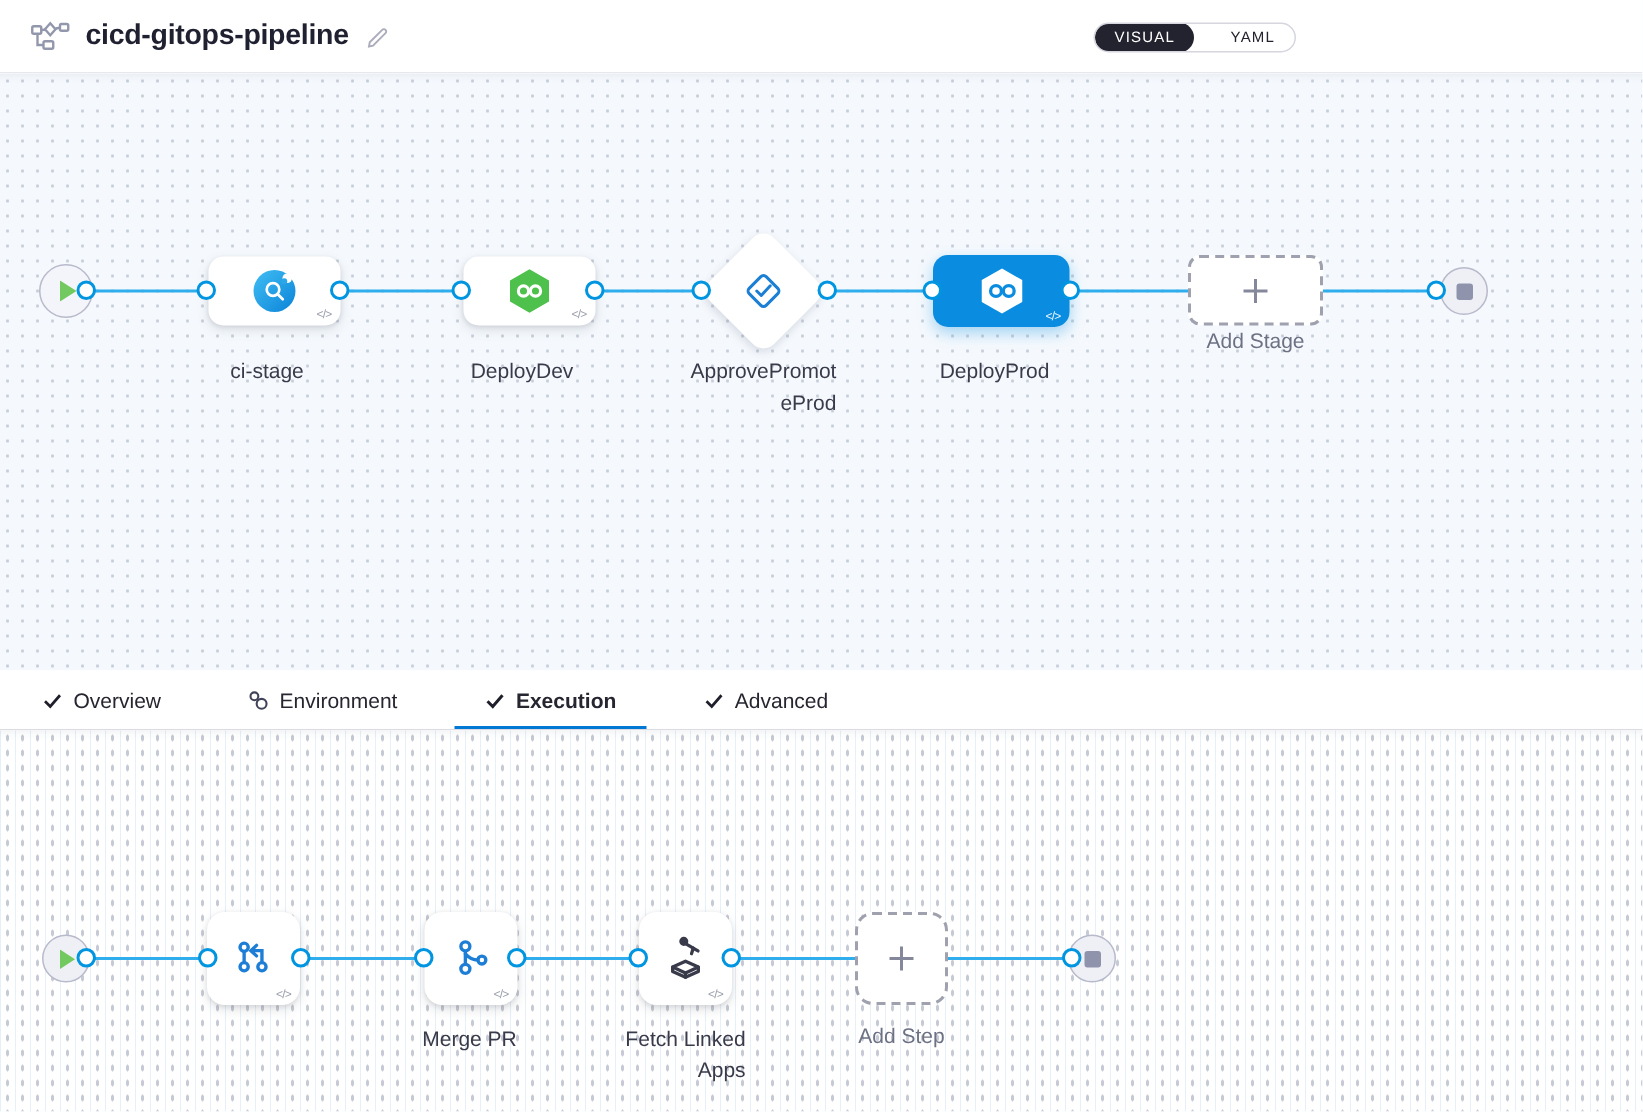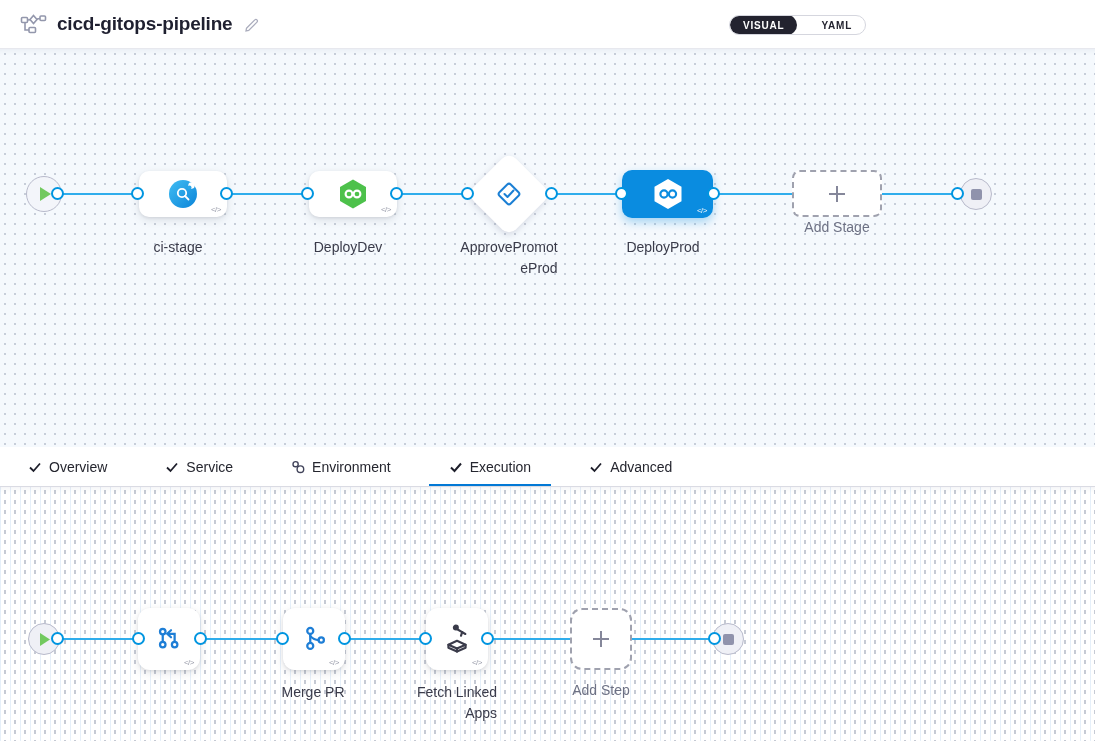--- a/index.html
+++ b/index.html
@@ -4,40 +4,40 @@
 <style>
   * { margin:0; padding:0; box-sizing:border-box; }
   html,body { width:1095px; height:741px; overflow:hidden; font-family:"Liberation Sans", sans-serif; background:#fff; }
 
   
   .header { position:relative; height:49px; background:#fff; border-bottom:1px solid #e7e8ee; display:flex; align-items:center; }
   .pipeline-icon { margin-left:20px; display:flex; }
   .page-title { margin-left:10px; font-size:19px; font-weight:bold; color:#1f2030; letter-spacing:-0.2px; }
   .edit-icon { margin-left:12px; display:flex; cursor:pointer; }
   .view-toggle { position:absolute; left:729px; top:15px; height:20px; display:flex; align-items:center; border:1px solid #d5d6de; border-radius:11px; background:#fff; overflow:hidden; }
-  .toggle-seg { height:20px; display:flex; align-items:center; padding:0 13px; font-size:10px; font-weight:bold; letter-spacing:0.8px; cursor:pointer; }
+  .toggle-seg { height:20px; display:flex; align-items:center; padding:0 13px; font-size:10px; font-weight:normal; letter-spacing:0.8px; cursor:pointer; }
   .toggle-visual { background:#23232f; color:#fff; border-radius:11px; }
   .toggle-yaml { color:#23232f;padding-left:24px; }
 
   
   .stage-canvas { position:relative; height:398px; background-color:#f5f9fd;
     background-image:radial-gradient(1.1px 1.1px at 5px 5px, #c7ced9 80%, transparent 100%);
     background-size:10px 10px; box-shadow:inset 0 7px 7px -7px rgba(50,60,90,0.10); }
   .step-canvas { position:relative; height:254px; background-color:#ffffff;
     background-image:
       radial-gradient(1.1px 2.6px at 5px 5px, #c6cad4 78%, transparent 100%),
       repeating-linear-gradient(90deg, rgba(190,215,240,0.38) 0 1px, transparent 1px 10px);
     background-size:10px 10px, 10px 10px;
     box-shadow:inset 0 7px 7px -7px rgba(50,60,90,0.10); }
 
   
   .tabbar { position:relative; height:40px; background:#fff; border-bottom:1px solid #dadbe3; display:flex; align-items:stretch; }
   .tab { position:relative; display:flex; align-items:center; gap:7px; padding:0 20px; margin-right:18px; font-size:14px; color:#25262f; cursor:pointer; }
   .tab:first-child { margin-left:8px; }
-  .tab.active { font-weight:normal; }
+  .tab.active { font-weight:bold; }
   .tab.active::after { content:""; position:absolute; left:0; right:0; bottom:0; height:2px; background:#0278d5; }
 
   
   .edge { position:absolute; height:2px; background:#2fadec; }
   .port { position:absolute; width:13px; height:13px; border:2.5px solid #0095e0; border-radius:50%; background:#fff; }
   .terminal { position:absolute; border:1.5px solid #b8bacb; border-radius:50%; display:flex; align-items:center; justify-content:center; }
   .terminal.start-big { width:36px; height:36px; background:#f3f5fa; }
   .terminal.small { width:32px; height:32px; background:#eff0f6; }
   .stop-square { width:11px; height:11px; background:#9093ac; border-radius:2px; }
 
@@ -194,26 +194,20 @@
 </div>
 
 <div class="tabbar">
   <div class="tab">
     <svg width="14" height="14" viewBox="0 0 14 14" fill="none" stroke="#1e1f2b" stroke-width="1.8">
         <polyline points="2,7.5 5.5,11 12,3.5"></polyline>
       </svg>
     <span>Overview</span>
   </div>
   <div class="tab">
-    <svg width="14" height="14" viewBox="0 0 14 14" fill="none" stroke="#1e1f2b" stroke-width="1.8">
-        <polyline points="2,7.5 5.5,11 12,3.5"></polyline>
-      </svg>
-    <span>Service</span>
-  </div>
-  <div class="tab">
     <svg width="14" height="14" viewBox="0 0 14 14" fill="none" stroke="#41435a" stroke-width="1.4">
       <circle cx="4.6" cy="4.2" r="2.6"></circle>
         <circle cx="9.4" cy="9.2" r="3.3"></circle>
     </svg>
     <span>Environment</span>
   </div>
   <div class="tab active">
     <svg width="14" height="14" viewBox="0 0 14 14" fill="none" stroke="#1e1f2b" stroke-width="2">
         <polyline points="2,7.5 5.5,11 12,3.5"></polyline>
       </svg>

